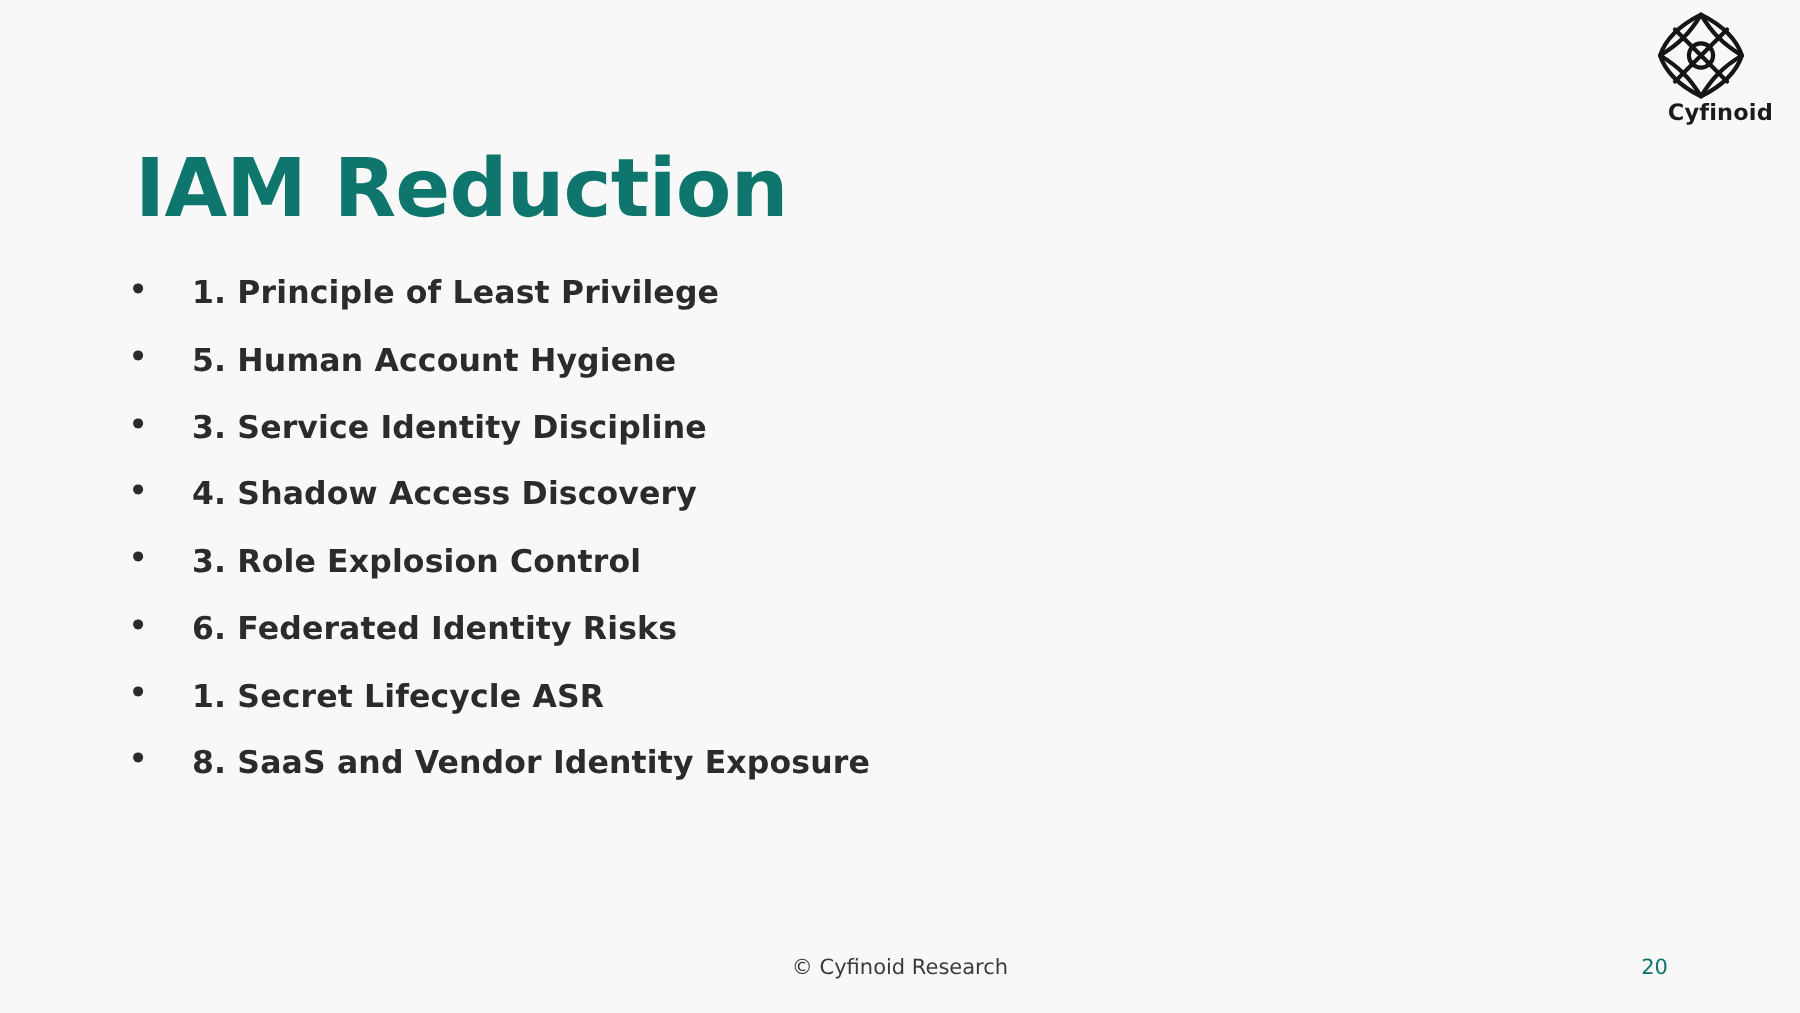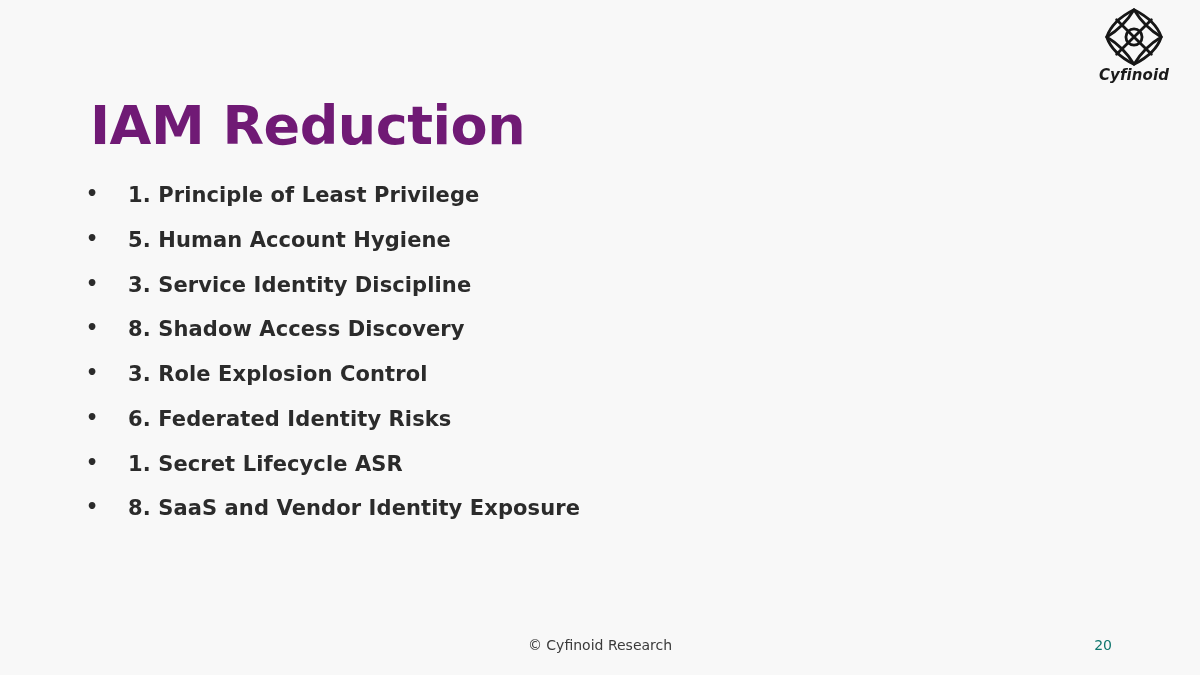--- a/index.html
+++ b/index.html
@@ -20,22 +20,21 @@
     background: #f8f8f8;
     box-sizing: border-box;
   }
 
   
   .logo-block {
     position: absolute;
     top: 6px;
     right: 18px;
     width: 96px;
-    text-align: center;
-    font-style: italic;
+    text-align: right;
   }
   .logo-mark {
     width: 62px;
     height: 62px;
     margin: 0 auto;
     display: block;
   }
   .logo-text {
     font-size: 15px;
     font-weight: 700;
@@ -45,21 +44,21 @@
     font-family: "DejaVu Sans", sans-serif;
   }
 
   
   .slide-title {
     position: absolute;
     left: 90px;
     top: 58px;
     font-size: 54px;
     font-weight: 700;
-    color: #701a75;
+    color: #0f766e;
     letter-spacing: -0.5px;
     font-family: "DejaVu Sans", sans-serif;
   }
 
   
   .bullet-list {
     position: absolute;
     left: 86px;
     top: 182px;
     width: 900px;
@@ -137,21 +136,21 @@
     <li class="bullet-item">
       <span class="bullet-dot">•</span>
       <span class="bullet-text">5. Human Account Hygiene</span>
     </li>
     <li class="bullet-item">
       <span class="bullet-dot">•</span>
       <span class="bullet-text">3. Service Identity Discipline</span>
     </li>
     <li class="bullet-item">
       <span class="bullet-dot">•</span>
-      <span class="bullet-text">8. Shadow Access Discovery</span>
+      <span class="bullet-text">4. Shadow Access Discovery</span>
     </li>
     <li class="bullet-item">
       <span class="bullet-dot">•</span>
       <span class="bullet-text">3. Role Explosion Control</span>
     </li>
     <li class="bullet-item">
       <span class="bullet-dot">•</span>
       <span class="bullet-text">6. Federated Identity Risks</span>
     </li>
     <li class="bullet-item">

